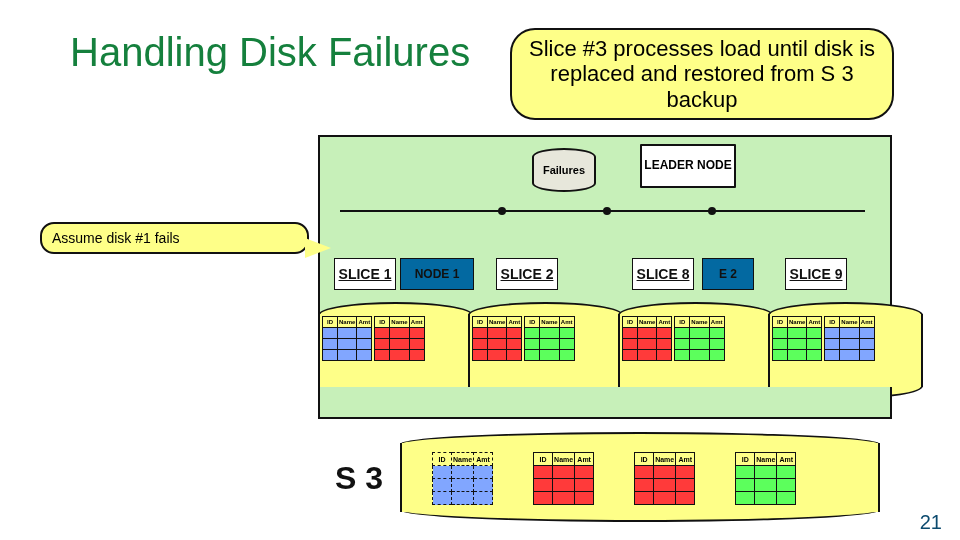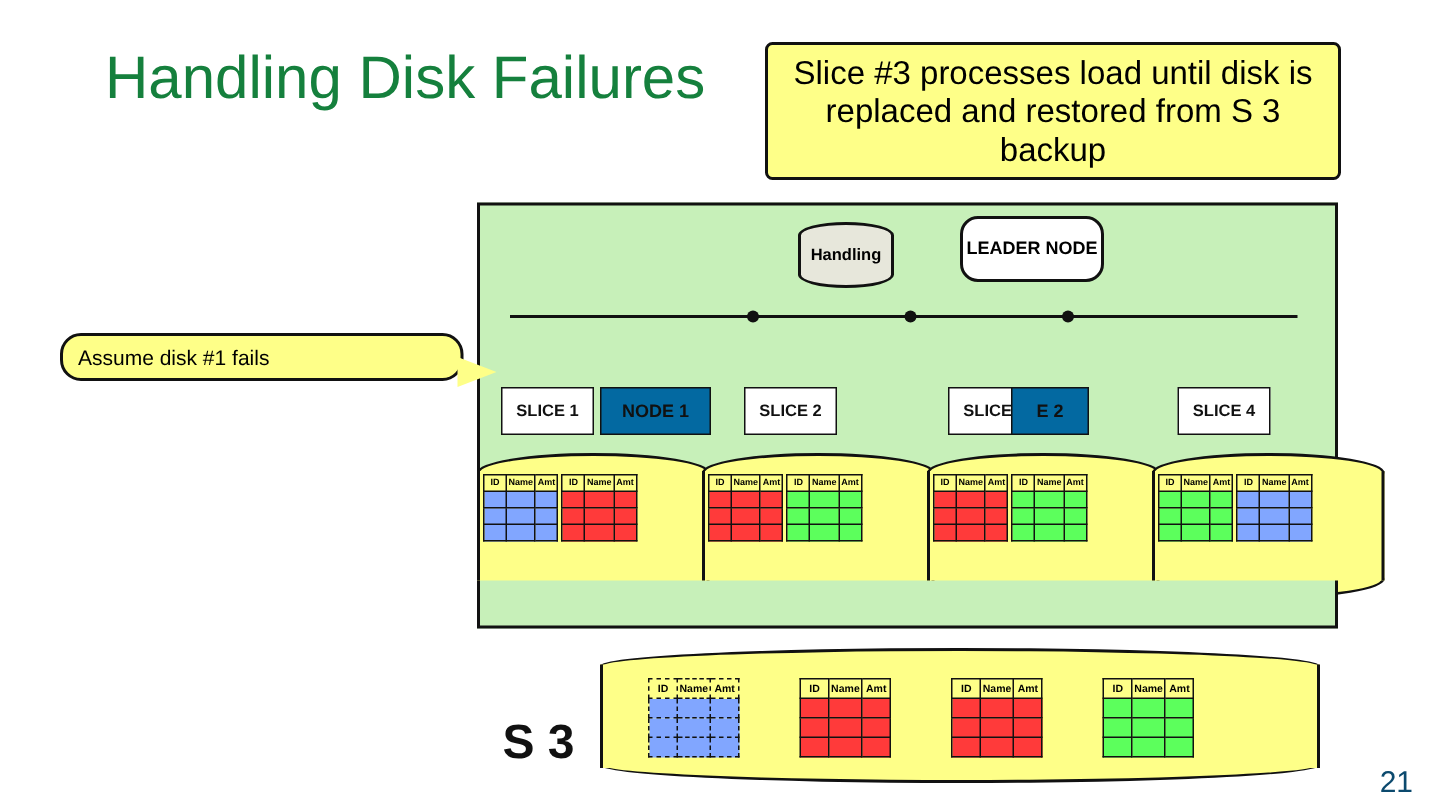--- a/index.html
+++ b/index.html
@@ -19,21 +19,21 @@
     font-size: 40px;
     color: #15803d;
   }
   .callout-top {
     position: absolute;
     top: 28px;
     left: 510px;
     width: 360px;
     background: #feff88;
     border: 2px solid #111;
-    border-radius: 5px;
+    border-radius: 25px;
     padding: 6px 10px;
     text-align: center;
     font-size: 22px;
     z-index: 20;
     line-height: 1.15;
   }
   .callout-left {
     position: absolute;
     top: 222px;
     left: 40px;
@@ -80,21 +80,21 @@
     font-weight: bold;
   }
   .leader {
     position: absolute;
     top: 144px;
     left: 640px;
     width: 92px;
     height: 40px;
     background: #fff;
     border: 2px solid #111;
-    border-radius: 12px;
+    border-radius: 1px;
     display: flex;
     align-items: center;
     justify-content: center;
     text-align: center;
     font-size: 12px;
     font-weight: bold;
     line-height: 1.1;
   }
   .bus {
     position: absolute;
@@ -129,24 +129,25 @@
   .slice-box {
     position: absolute;
     top: 258px;
     width: 60px;
     height: 30px;
     background: #fff;
     border: 1.5px solid #111;
     display: flex;
     align-items: center;
     justify-content: center;
-    font-size: 11px;
+    font-size: 14px;
     font-weight: bold;
     color: #111;
     z-index: 2;
+    text-decoration: underline;
   }
   .disk {
     position: absolute;
     top: 310px;
     width: 155px;
     height: 85px;
   }
   .disk::before, .disk::after {
     content: "";
     position: absolute;
@@ -216,21 +217,21 @@
   .s3-disk::after { bottom: -2px; z-index: -1; }
   .s3-body {
     position: absolute;
     top: 3px; bottom: 8px; left: 0; right: 0;
     background: #feff88;
     border-left: 2px solid #111;
     border-right: 2px solid #111;
   }
   .s3-label {
     position: absolute;
-    top: 476px;
+    top: 460px;
     left: 335px;
     font-size: 32px;
     font-weight: bold;
     color: #111;
   }
   .s3-tables {
     position: absolute;
     top: 452px;
     left: 432px;
     display: flex;
@@ -250,35 +251,35 @@
 </head>
 <body>
 
 <div class="title">Handling Disk Failures</div>
 
 <div class="callout-top">Slice #3 processes load until disk is replaced and restored from S 3 backup</div>
 <div class="callout-left">Assume disk #1 fails</div>
 
 <div class="cluster-bg"></div>
 
-<div class="catalogs">Handling</div>
+<div class="catalogs">Failures</div>
 <div class="leader">LEADER NODE</div>
 
 <div class="bus">
   <span class="bus-dot" style="left:30%"></span>
   <span class="bus-dot" style="left:50%"></span>
   <span class="bus-dot" style="left:70%"></span>
 </div>
 
 <div class="slice-box" style="left:334px">SLICE 1</div>
 <div class="node-box" style="left:400px">NODE 1</div>
 <div class="slice-box" style="left:496px">SLICE 2</div>
 <div class="slice-box" style="left:632px">SLICE 8</div>
-<div class="node-box" style="left:674px;width:50px">E 2</div>
-<div class="slice-box" style="left:785px">SLICE 4</div>
+<div class="node-box" style="left:702px;width:50px">E 2</div>
+<div class="slice-box" style="left:785px">SLICE 9</div>
 
 <div class="disk" style="left:318px">
   <div class="disk-body"></div>
   <div class="tables-wrap">
     <table class="mini-table">
         <tbody>
           <tr>
             <th>ID</th>
             <th>Name</th>
             <th>Amt</th>

